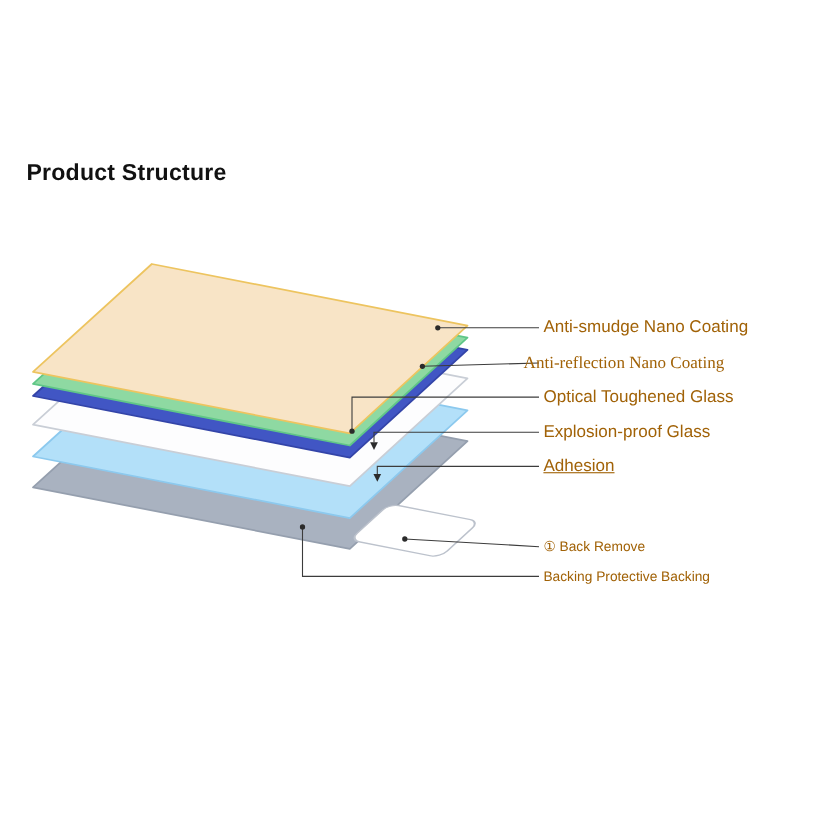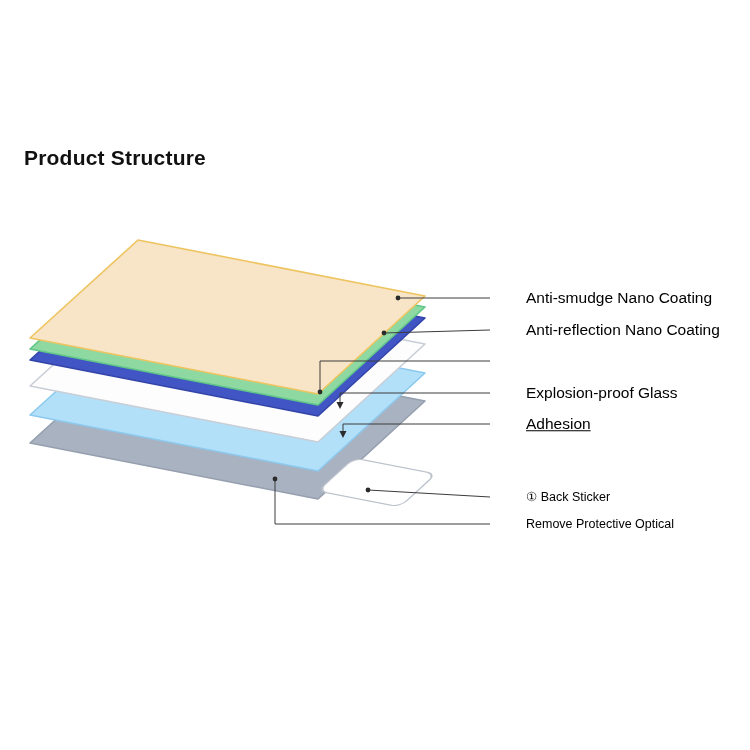--- a/index.html
+++ b/index.html
@@ -20,23 +20,22 @@
     margin-left:24px;
   }
   #diagram-svg{
     position:absolute;top:0;left:0;
   }
   .callout-label{
     position:absolute;
     transform:translateY(-50%);
     font-size:15.5px;
     line-height:1;
-    color:#000000;
+    color:#a16207;
     white-space:nowrap;
-    margin-left:32px;
   }
   .callout-label.small{font-size:12.5px;}
 </style>
 </head>
 <body>
 
 <div class="canvas">
 
   <div class="title">Product Structure</div>
 
@@ -70,19 +69,20 @@
       <circle cx="384" cy="333" r="2.4"></circle>
       <circle cx="320" cy="392" r="2.4"></circle>
       <polygon points="336.5,402 343.5,402 340,409"></polygon>
       <polygon points="339.5,431 346.5,431 343,438"></polygon>
       <circle cx="368" cy="490" r="2.4"></circle>
       <circle cx="275" cy="479" r="2.4"></circle>
     </g>
   </svg>
 
   <div class="callout-label" style="left:494px;top:298px;">Anti-smudge Nano Coating</div>
-  <div class="callout-label" style="left:494px;top:330px;">Anti-reflection Nano Coating</div>
+  <div class="callout-label" style="left:476px;top:330px;font-family:Liberation Serif, serif;">Anti-reflection Nano Coating</div>
+  <div class="callout-label" style="left:494px;top:361px;">Optical Toughened Glass</div>
   <div class="callout-label" style="left:494px;top:393px;">Explosion-proof Glass</div>
   <div class="callout-label" style="left:494px;top:424px;text-decoration:underline;">Adhesion</div>
-  <div class="callout-label small" style="left:494px;top:497px;">① Back Sticker</div>
-  <div class="callout-label small" style="left:494px;top:524px;">Remove Protective Optical</div>
+  <div class="callout-label small" style="left:494px;top:497px;">① Back Remove</div>
+  <div class="callout-label small" style="left:494px;top:524px;">Backing Protective Backing</div>
 
 </div>
 
 </body></html>

